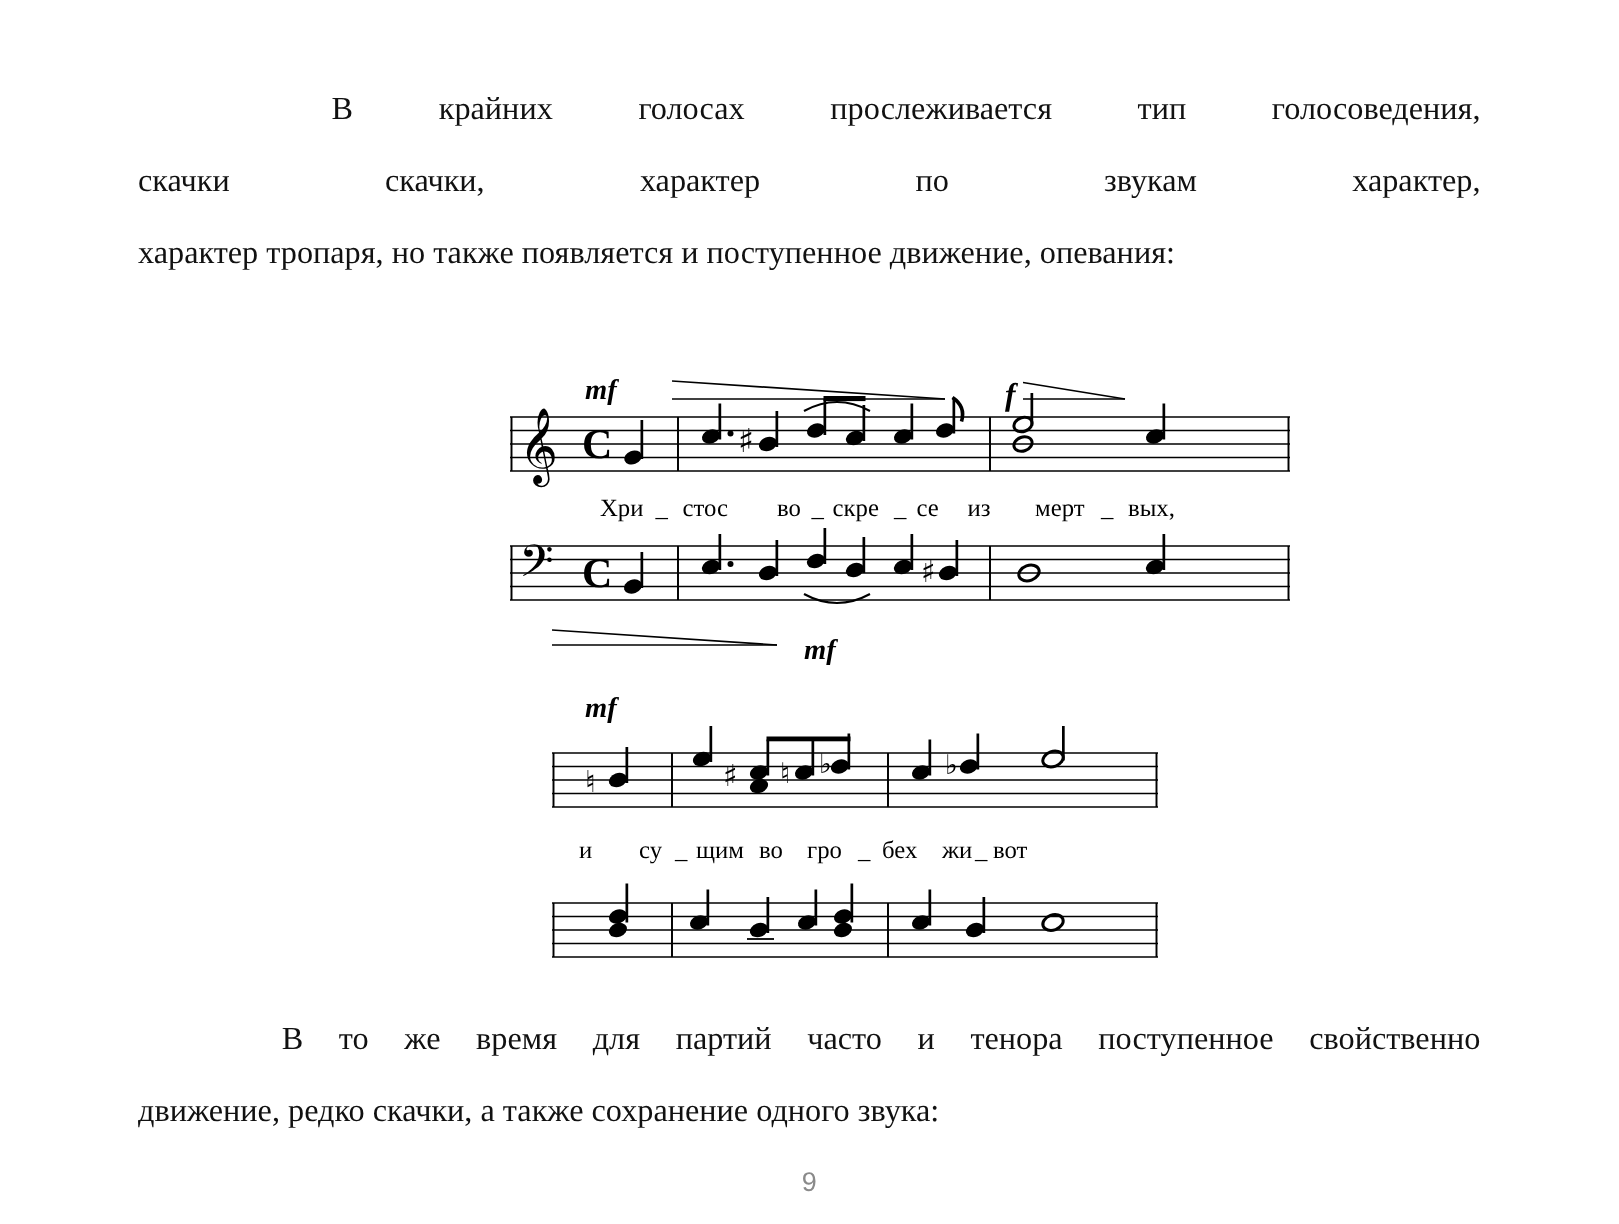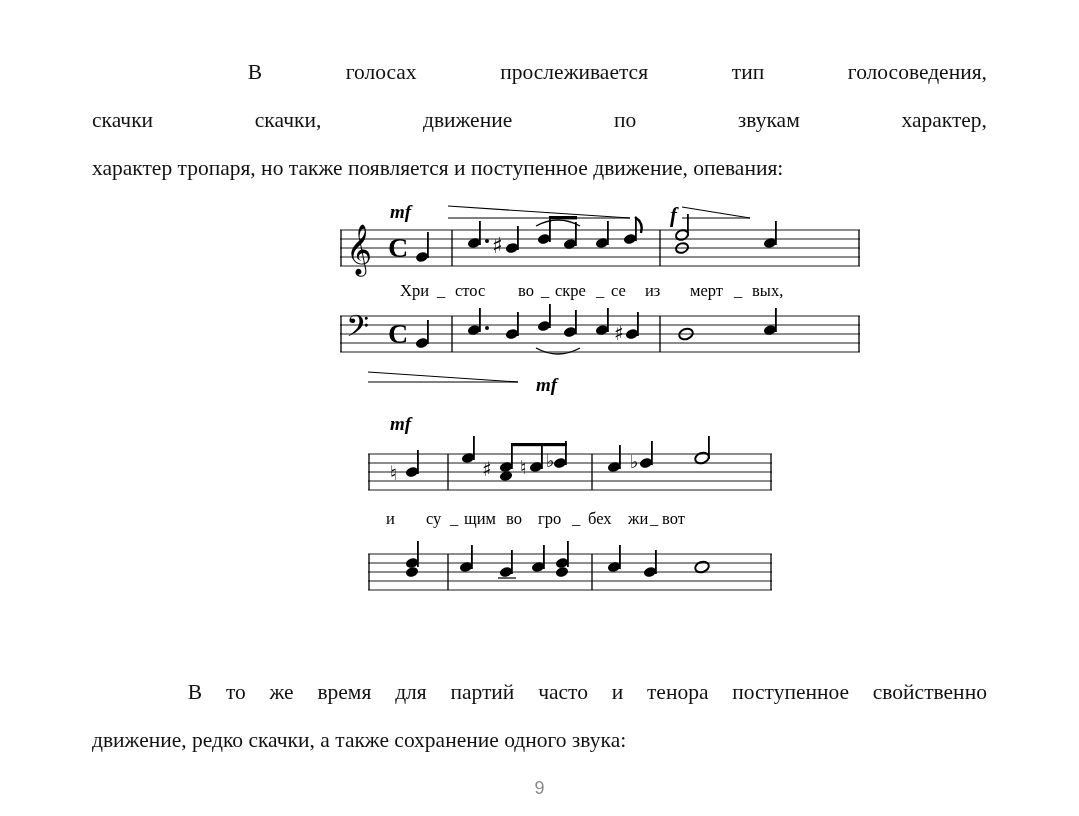--- a/index.html
+++ b/index.html
@@ -48,20 +48,21 @@
   }
   #para-bottom {
     left: 92px;
     top: 668px;
     width: 895px;
   }
 
   
   .score {
     position: absolute;
+    margin-top: 48px;
   }
   #score-1 { left: 330px; top: 196px; width: 540px; height: 210px; }
   #score-2 { left: 360px; top: 404px; width: 420px; height: 240px; }
 
   .score svg { display: block; }
 
   .pagenum {
     position: absolute;
     left: 0;
     right: 0;
@@ -74,29 +75,30 @@
 </style>
 </head>
 <body>
 
 <div class="page">
 
   <div class="para" id="para-top">
     <span class="line justified">
       <span class="w" style="width:72px"></span>
       <span class="w">В</span>
+      <span class="w">крайних</span>
       <span class="w">голосах</span>
       <span class="w">прослеживается</span>
       <span class="w">тип</span>
       <span class="w">голосоведения,</span>
     </span>
     <span class="line justified">
       <span class="w">скачки</span>
       <span class="w">скачки,</span>
-      <span class="w">движение</span>
+      <span class="w">характер</span>
       <span class="w">по</span>
       <span class="w">звукам</span>
       <span class="w">характер,</span>
     </span>
     <span class="line">характер тропаря, но также появляется и поступенное движение, опевания:</span>
   </div>
 
   <div class="score" id="score-1">
     <svg width="540" height="210" viewBox="0 0 540 210" xmlns="http://www.w3.org/2000/svg">
       <g stroke="#000" stroke-width="1" fill="#000">

